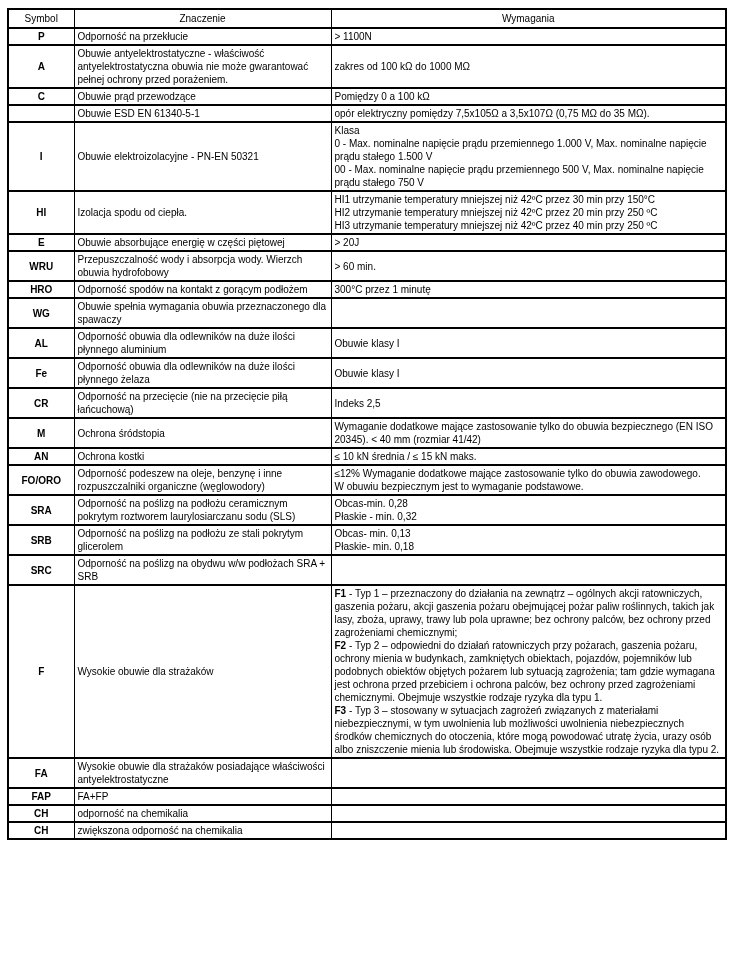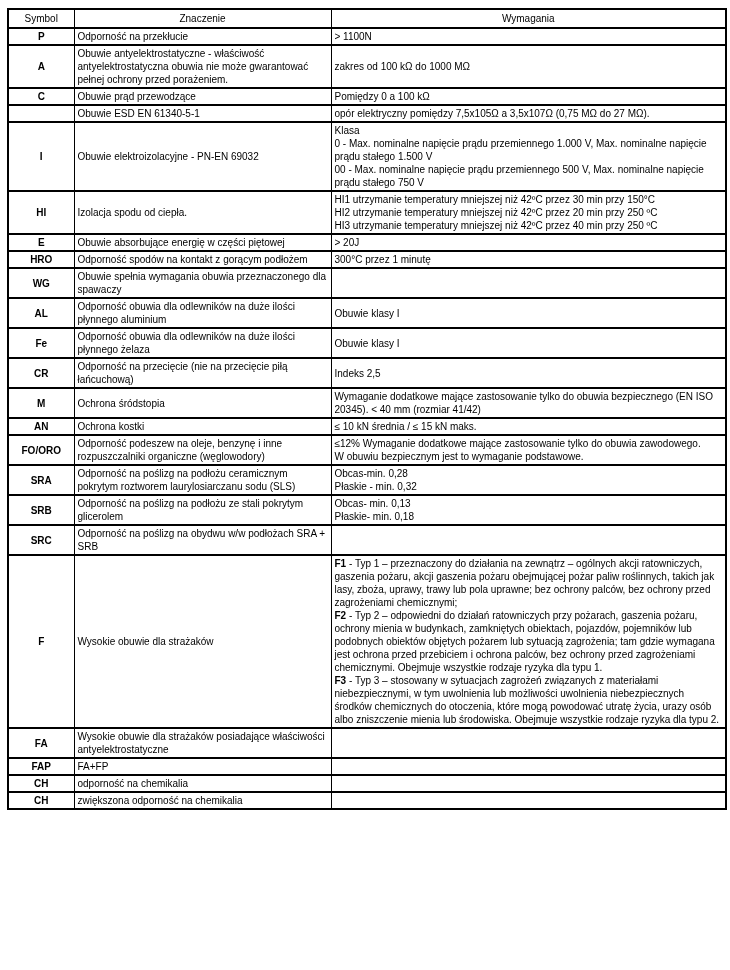--- a/index.html
+++ b/index.html
@@ -86,42 +86,47 @@
           <td class="req">zakres od 100 kΩ do 1000 MΩ</td>
         </tr>
         <tr>
           <td class="sym">C</td>
           <td class="mean">Obuwie prąd przewodzące</td>
           <td class="req">Pomiędzy 0 a 100 kΩ</td>
         </tr>
         <tr>
           <td class="sym"></td>
           <td class="mean">Obuwie ESD EN 61340-5-1</td>
-          <td class="req">opór elektryczny pomiędzy 7,5x105Ω a 3,5x107Ω (0,75 MΩ do 27 MΩ).</td>
+          <td class="req">opór elektryczny pomiędzy 7,5x105Ω a 3,5x107Ω (0,75 MΩ do 35 MΩ).</td>
         </tr>
         <tr>
           <td class="sym">I</td>
-          <td class="mean">Obuwie elektroizolacyjne - PN-EN 69032</td>
+          <td class="mean">Obuwie elektroizolacyjne - PN-EN 50321</td>
           <td class="req">Klasa
 0 - Max. nominalne napięcie prądu przemiennego 1.000 V, Max. nominalne napięcie prądu stałego 1.500 V
 00 - Max. nominalne napięcie prądu przemiennego 500 V, Max. nominalne napięcie prądu stałego 750 V</td>
         </tr>
         <tr>
           <td class="sym">HI</td>
           <td class="mean">Izolacja spodu od ciepła.</td>
           <td class="req">HI1 utrzymanie temperatury mniejszej niż 42ºC przez 30 min przy 150°C
 HI2 utrzymanie temperatury mniejszej niż 42ºC przez 20 min przy 250 ºC
 HI3 utrzymanie temperatury mniejszej niż 42ºC przez 40 min przy 250 ºC</td>
         </tr>
         <tr>
           <td class="sym">E</td>
           <td class="mean">Obuwie absorbujące energię w części piętowej</td>
           <td class="req">&gt; 20J</td>
         </tr>
         <tr>
+          <td class="sym">WRU</td>
+          <td class="mean">Przepuszczalność wody i absorpcja wody. Wierzch obuwia hydrofobowy</td>
+          <td class="req">&gt; 60 min.</td>
+        </tr>
+        <tr>
           <td class="sym">HRO</td>
           <td class="mean">Odporność spodów na kontakt z gorącym podłożem</td>
           <td class="req">300°C przez 1 minutę</td>
         </tr>
         <tr>
           <td class="sym">WG</td>
           <td class="mean">Obuwie spełnia wymagania obuwia przeznaczonego dla spawaczy</td>
           <td class="req"></td>
         </tr>
         <tr>

